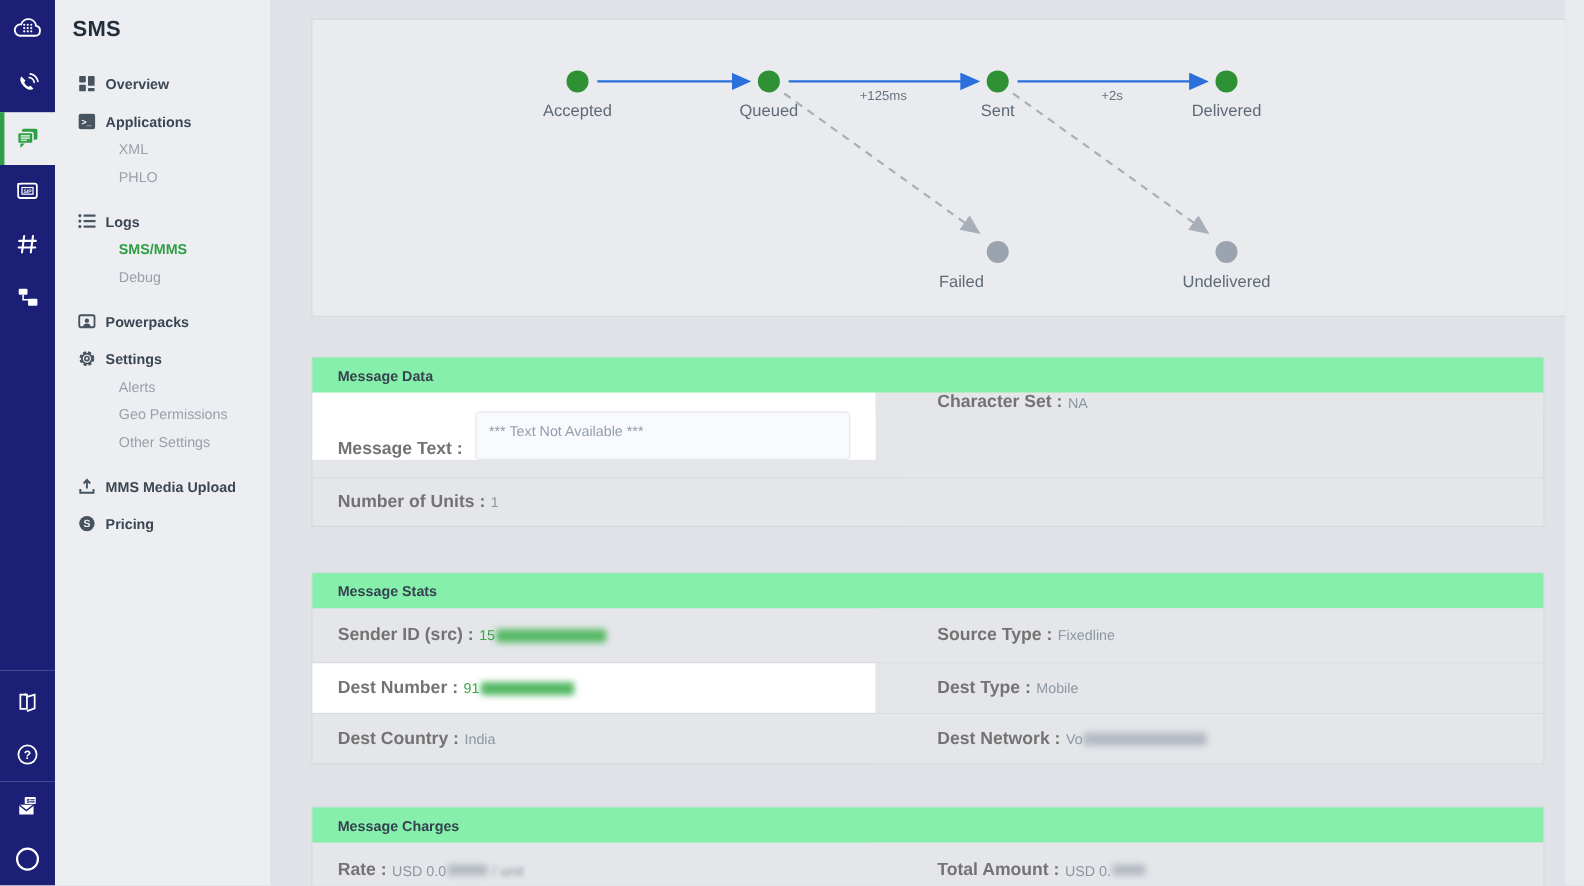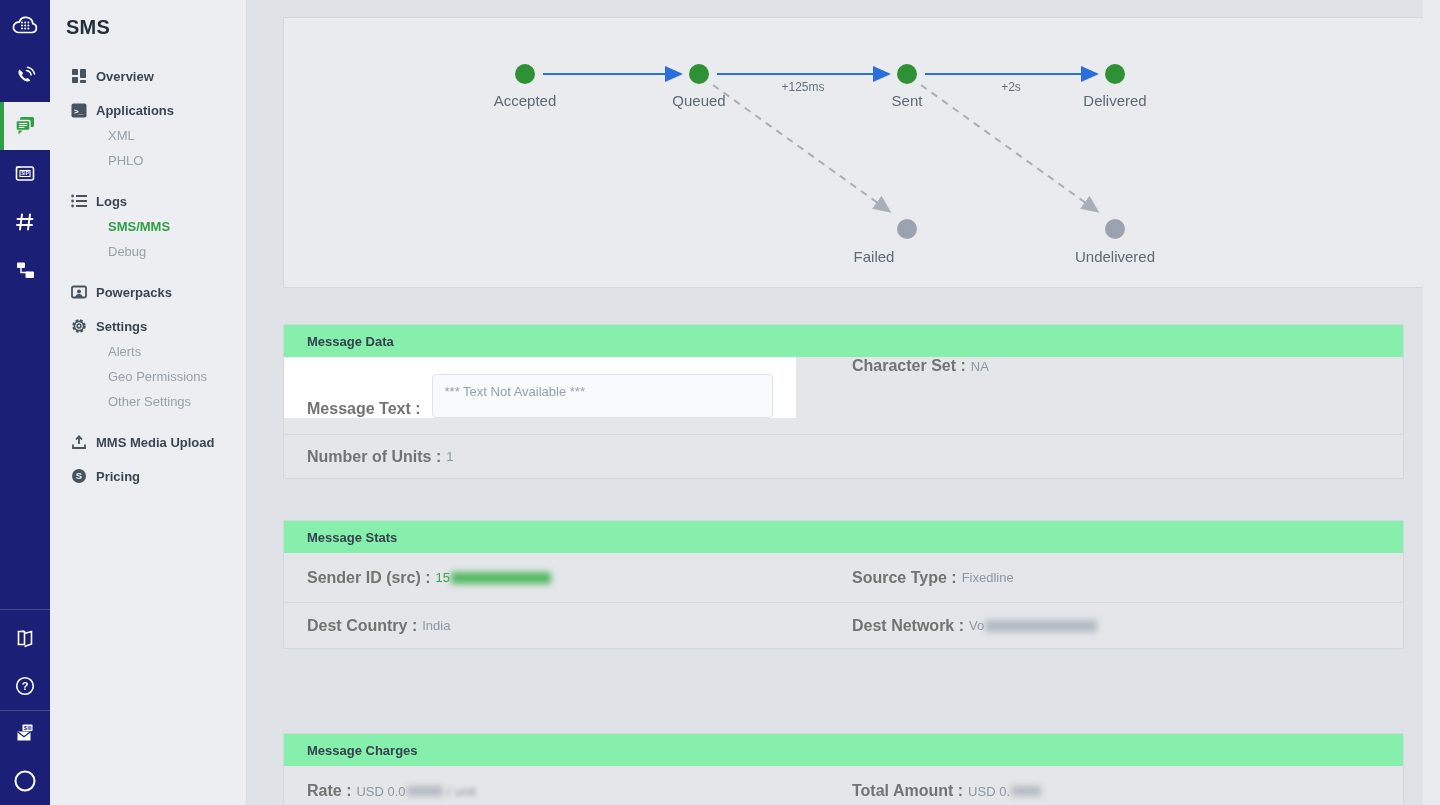--- a/index.html
+++ b/index.html
@@ -307,20 +307,31 @@
           <span class="lbl">Sender ID (src) :</span>
           <span class="val-green">15</span>
           <span class="redact" style="width:100px;"></span>
         </div>
         <div class="cell cell-right">
           <span class="lbl">Source Type :</span>
           <span class="val">Fixedline</span>
         </div>
       </div>
       <div class="row" style="height:46px;">
+        <div class="cell cell-left white">
+          <span class="lbl">Dest Number :</span>
+          <span class="val-green">91</span>
+          <span class="redact" style="width:85px;"></span>
+        </div>
+        <div class="cell cell-right">
+          <span class="lbl">Dest Type :</span>
+          <span class="val">Mobile</span>
+        </div>
+      </div>
+      <div class="row" style="height:46px;">
         <div class="cell cell-left">
           <span class="lbl">Dest Country :</span>
           <span class="val">India</span>
         </div>
         <div class="cell cell-right">
           <span class="lbl">Dest Network :</span>
           <span class="val">Vo</span>
           <span class="redact redact-gray" style="width:112px;"></span>
         </div>
       </div>

